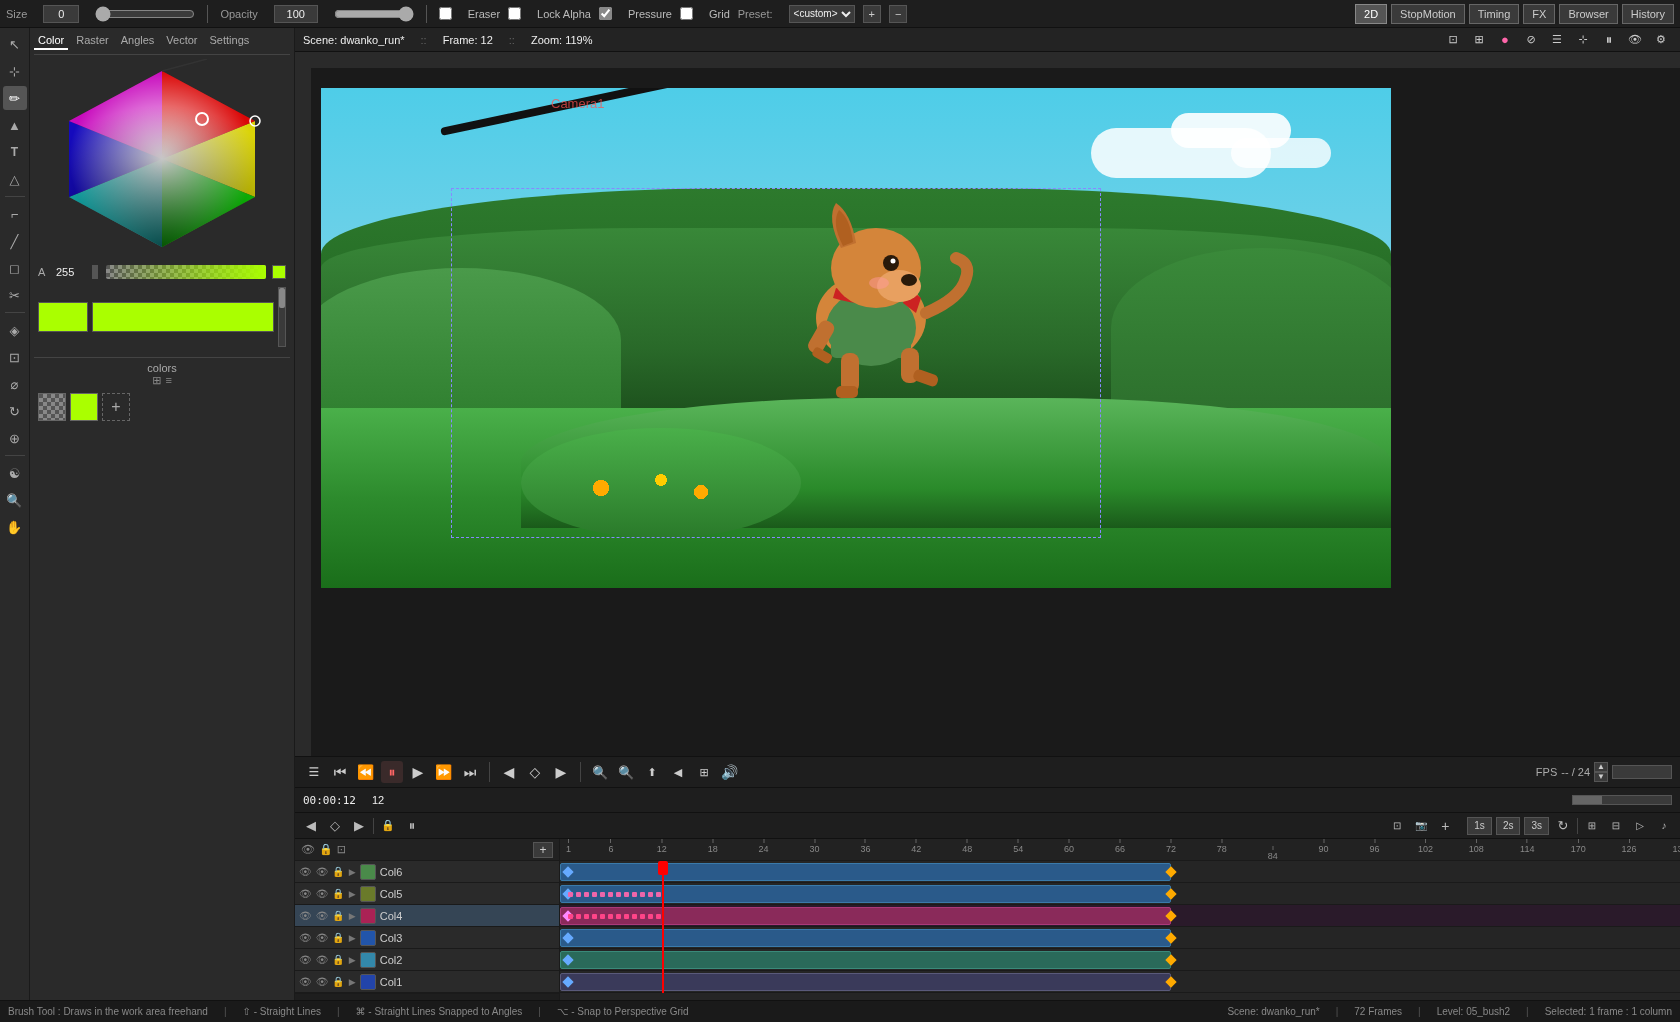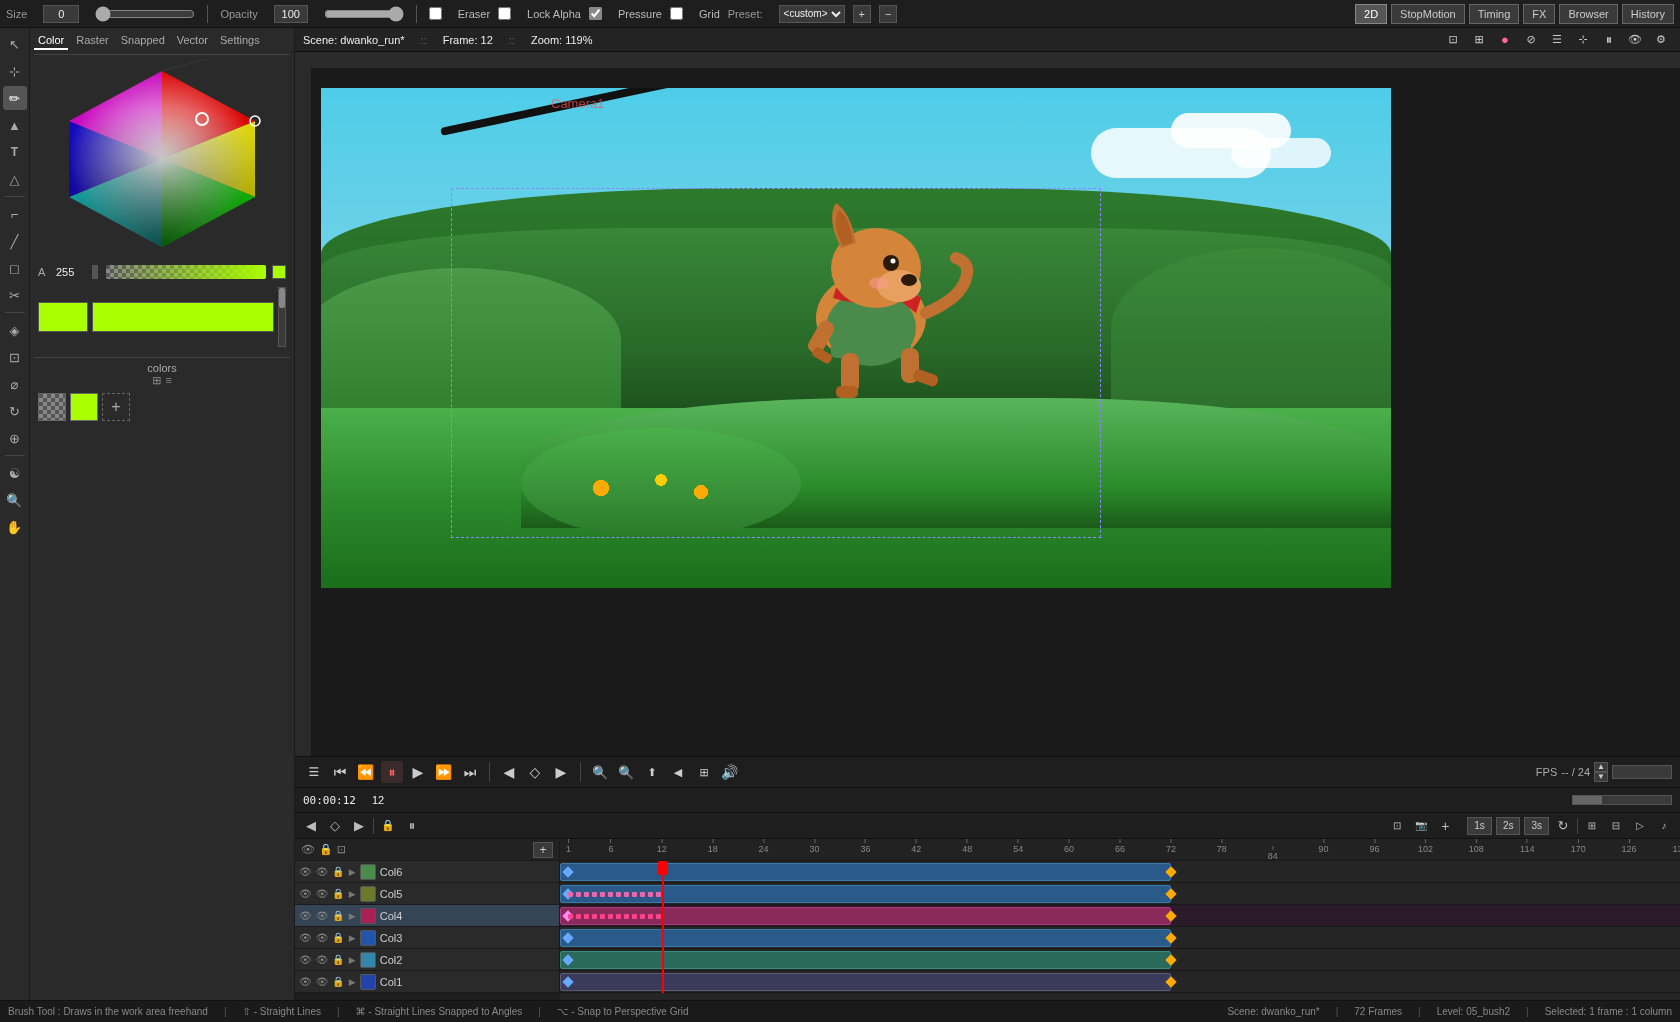--- a/index.html
+++ b/index.html
@@ -575,21 +575,21 @@
 
 <div id="top-bar">
   <div class="top-bar-item">
     <span class="top-bar-label">Size</span>
     <input class="top-bar-input" type="text" value="0" style="">
     <input type="range" min="0" max="100" value="0" style="width: 100px; height: 14px; accent-color: rgb(170, 170, 170);">
   </div>
   <div class="top-bar-separator"></div>
   <div class="top-bar-item">
     <span class="top-bar-label">Opacity</span>
-    <input class="top-bar-input" type="text" value="100" style="width: 34px;">
+    <input class="top-bar-input" type="text" value="100" style="width: 44px;">
     <input type="range" min="0" max="100" value="100" style="width: 80px; height: 14px; accent-color: rgb(170, 170, 170);">
   </div>
   <div class="top-bar-separator"></div>
   <label class="top-bar-item">
     <input type="checkbox" class="top-bar-checkbox" style="">
     <span>Eraser</span>
   </label>
   <label class="top-bar-item">
     <input type="checkbox" class="top-bar-checkbox" style="">
     <span>Lock Alpha</span>
@@ -644,21 +644,21 @@
     <div class="tool-separator"></div>
     <button class="tool-btn" title="Magnet">☯</button>
     <button class="tool-btn" title="Zoom">🔍</button>
     <button class="tool-btn" title="Pan">✋</button>
   </div>
 
   <div id="color-panel">
     <div id="color-tabs">
       <span class="color-tab active">Color</span>
       <span class="color-tab">Raster</span>
-      <span class="color-tab">Snapped</span>
+      <span class="color-tab">Angles</span>
       <span class="color-tab">Vector</span>
       <span class="color-tab">Settings</span>
     </div>
 
     <div id="color-wheel-container">
       <svg id="color-wheel" viewBox="0 0 250 200">
         <defs>
           <radialGradient id="wheelCenter" cx="50%" cy="50%" r="50%">
             <stop offset="0%" stop-color="white"></stop>
             <stop offset="100%" stop-color="white" stop-opacity="0"></stop>

